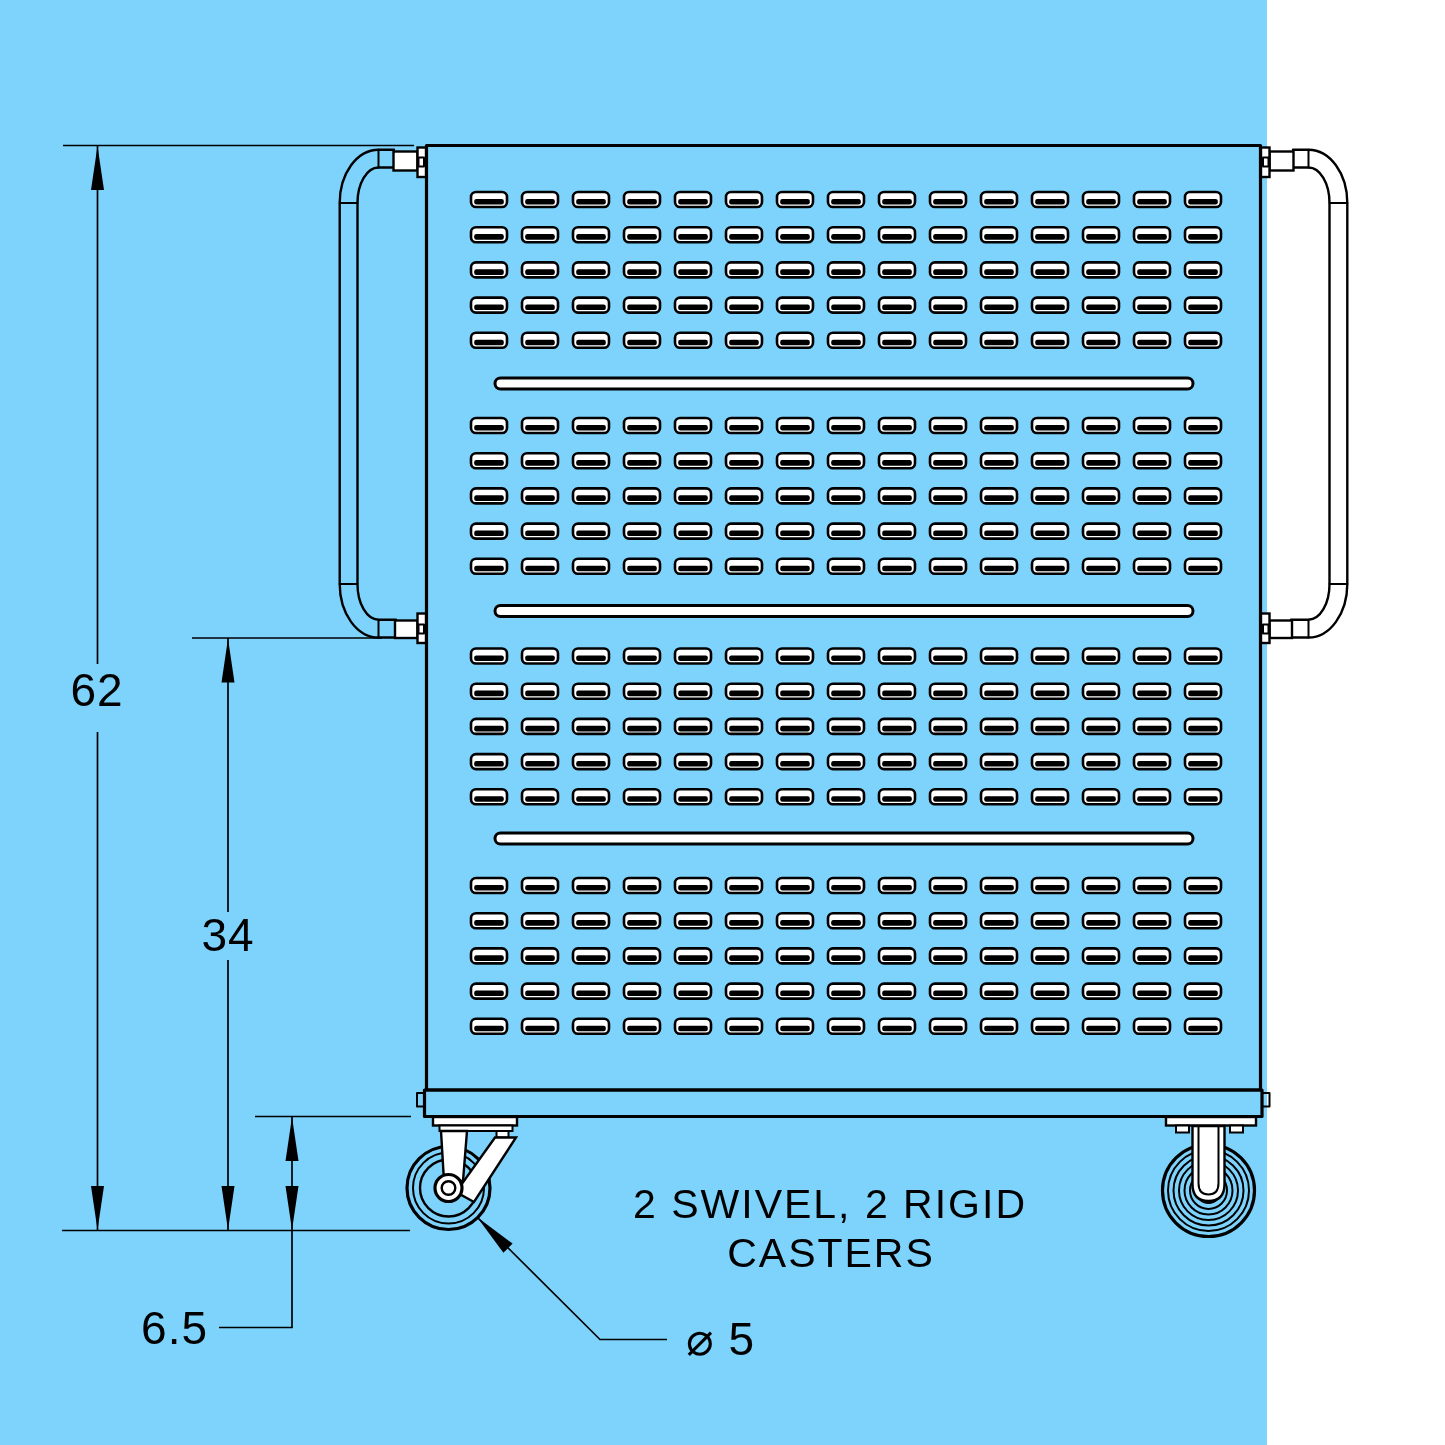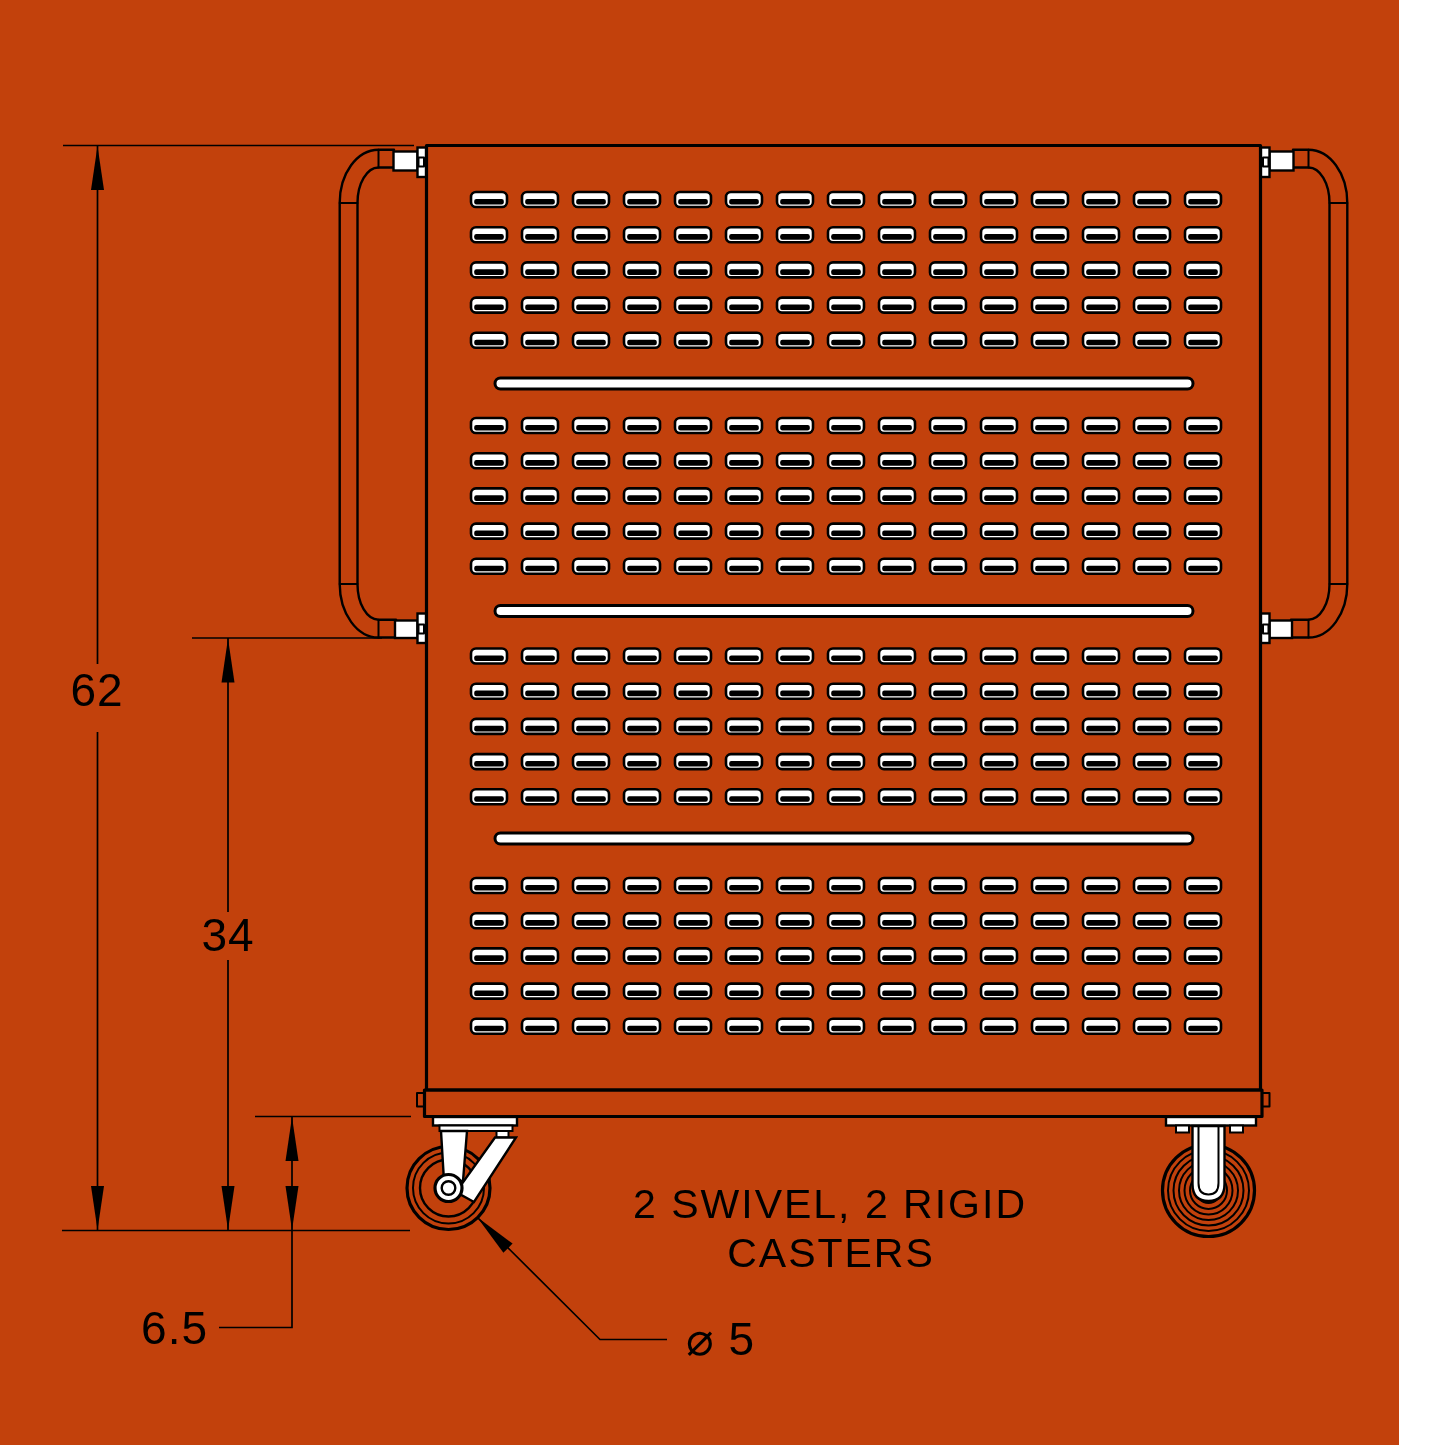--- a/index.html
+++ b/index.html
@@ -1,16 +1,16 @@
 <!DOCTYPE html>
 <html><head>
 <meta charset="utf-8">
 <style>
   html,body{margin:0;padding:0;background:#ffffff;}
-  .stage{width:1399px;height:1445px;position:relative;background:#c2410c;}
+  .stage{width:1267px;height:1445px;position:relative;background:#7dd3fc;}
   svg{display:block;}
   .ln{fill:none;stroke:#000;stroke-linecap:round;stroke-linejoin:round;}
   .outline{stroke-width:3.2;}
   .mid{stroke-width:2.4;}
   .thin{stroke-width:2;}
   .dim{stroke-width:1.7;fill:none;stroke:#000;stroke-linecap:butt;}
   .wfill{fill:#ffffff;stroke:#000;}
   .arrow{fill:#000;stroke:none;}
   text{fill:#000;font-family:"Liberation Sans","DejaVu Sans",sans-serif;}
   .dimtext{font-size:46px;letter-spacing:1px;}

